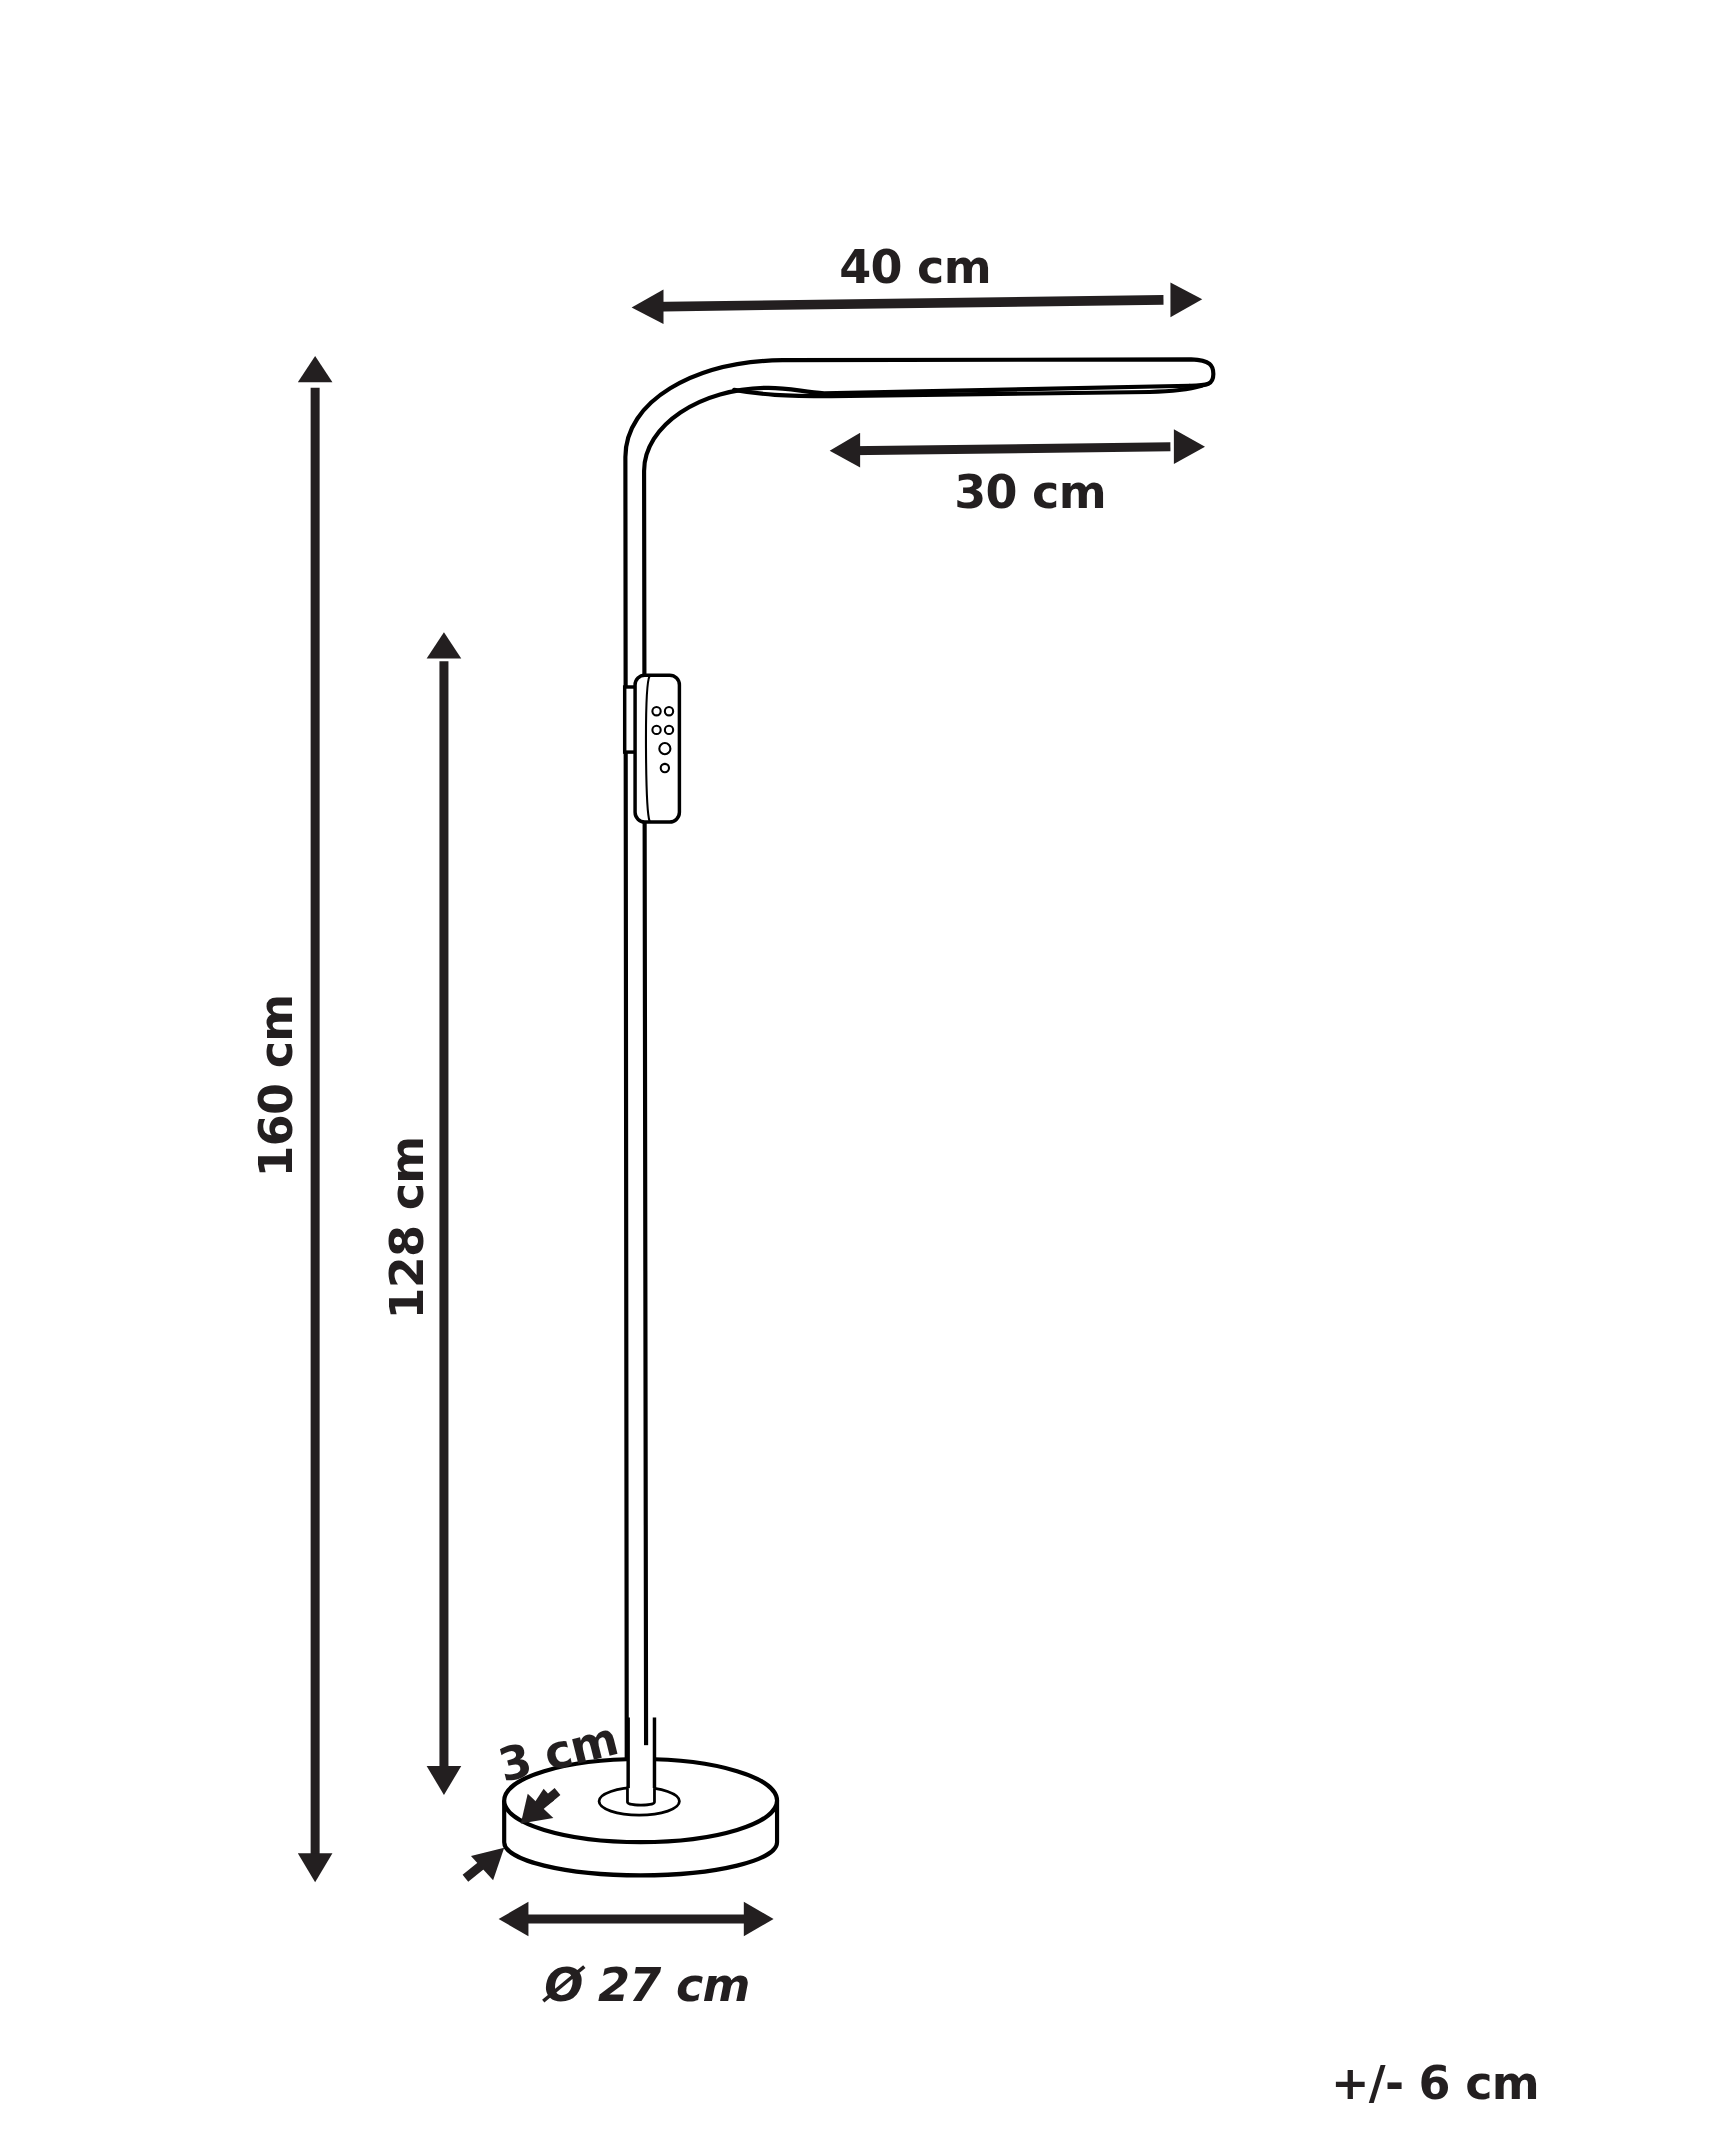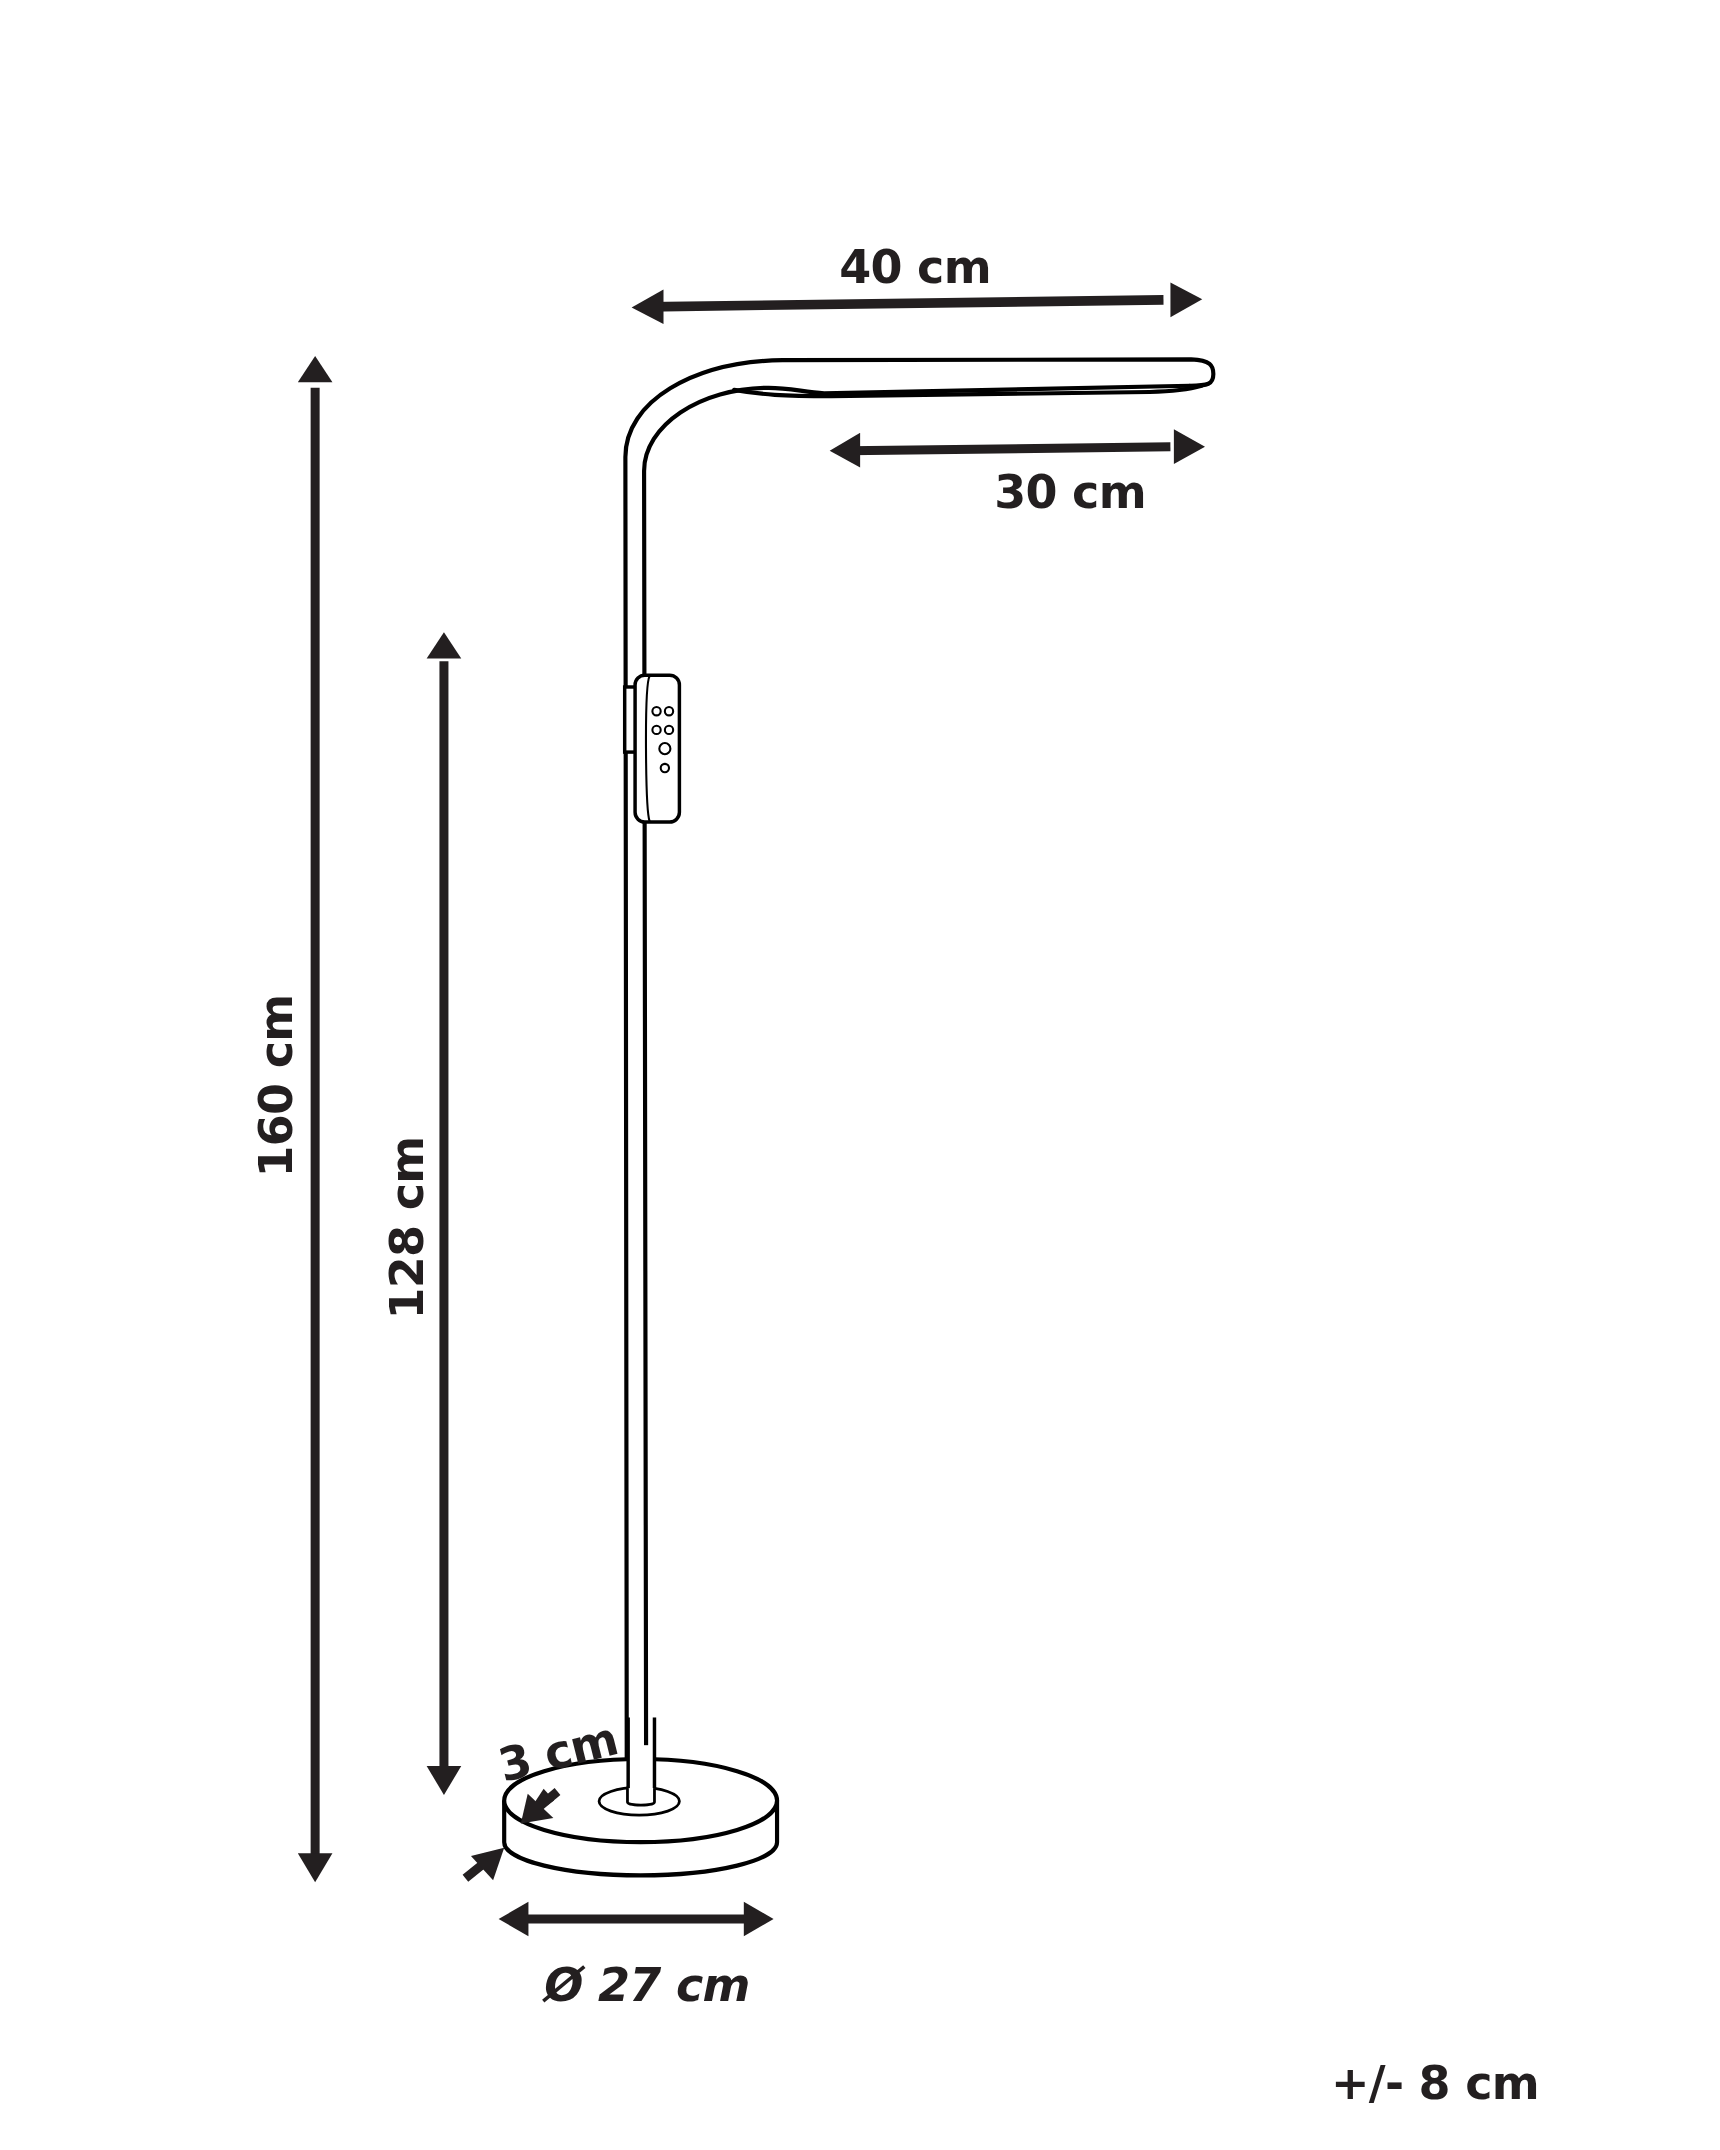--- a/index.html
+++ b/index.html
@@ -93,21 +93,21 @@
 
       <g>
         <line x1="750" y1="2771" x2="1085" y2="2771" stroke-width="13"></line>
         <polygon points="720,2771 763,2746 763,2796" stroke="none"></polygon>
         <polygon points="1117,2771 1074,2746 1074,2796" stroke="none"></polygon>
       </g>
     </g>
   </svg>
 
   <div class="lbl lbl-big ctr" style="left:915px; top:267px;">40 cm</div>
-  <div class="lbl lbl-big ctr" style="left:1070px; top:492px;">30 cm</div>
+  <div class="lbl lbl-big ctr" style="left:1030px; top:492px;">30 cm</div>
   <div class="lbl lbl-big rot" style="left:276px; top:1086px;">160 cm</div>
   <div class="lbl lbl-big rot" style="left:407px; top:1228px;">128 cm</div>
   <div class="lbl lbl-big rot-tilt" style="left:558px; top:1752px;">3 cm</div>
   <div class="lbl lbl-big ctr" style="left:647px; top:1985px;font-style:italic;">Ø 27 cm</div>
-  <div class="lbl lbl-big ctr" style="left:1435px; top:2083px;">+/- 8 cm</div>
+  <div class="lbl lbl-big ctr" style="left:1435px; top:2083px;">+/- 6 cm</div>
 
 </div>
 
 
 </body></html>

